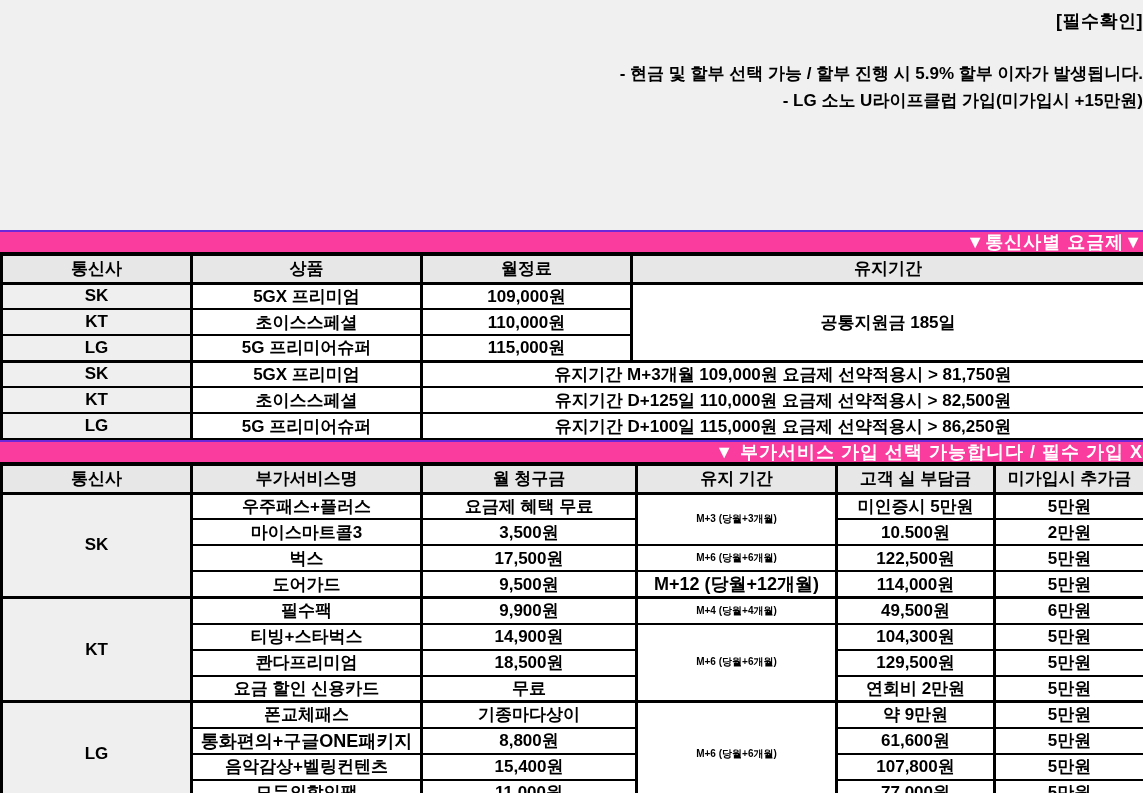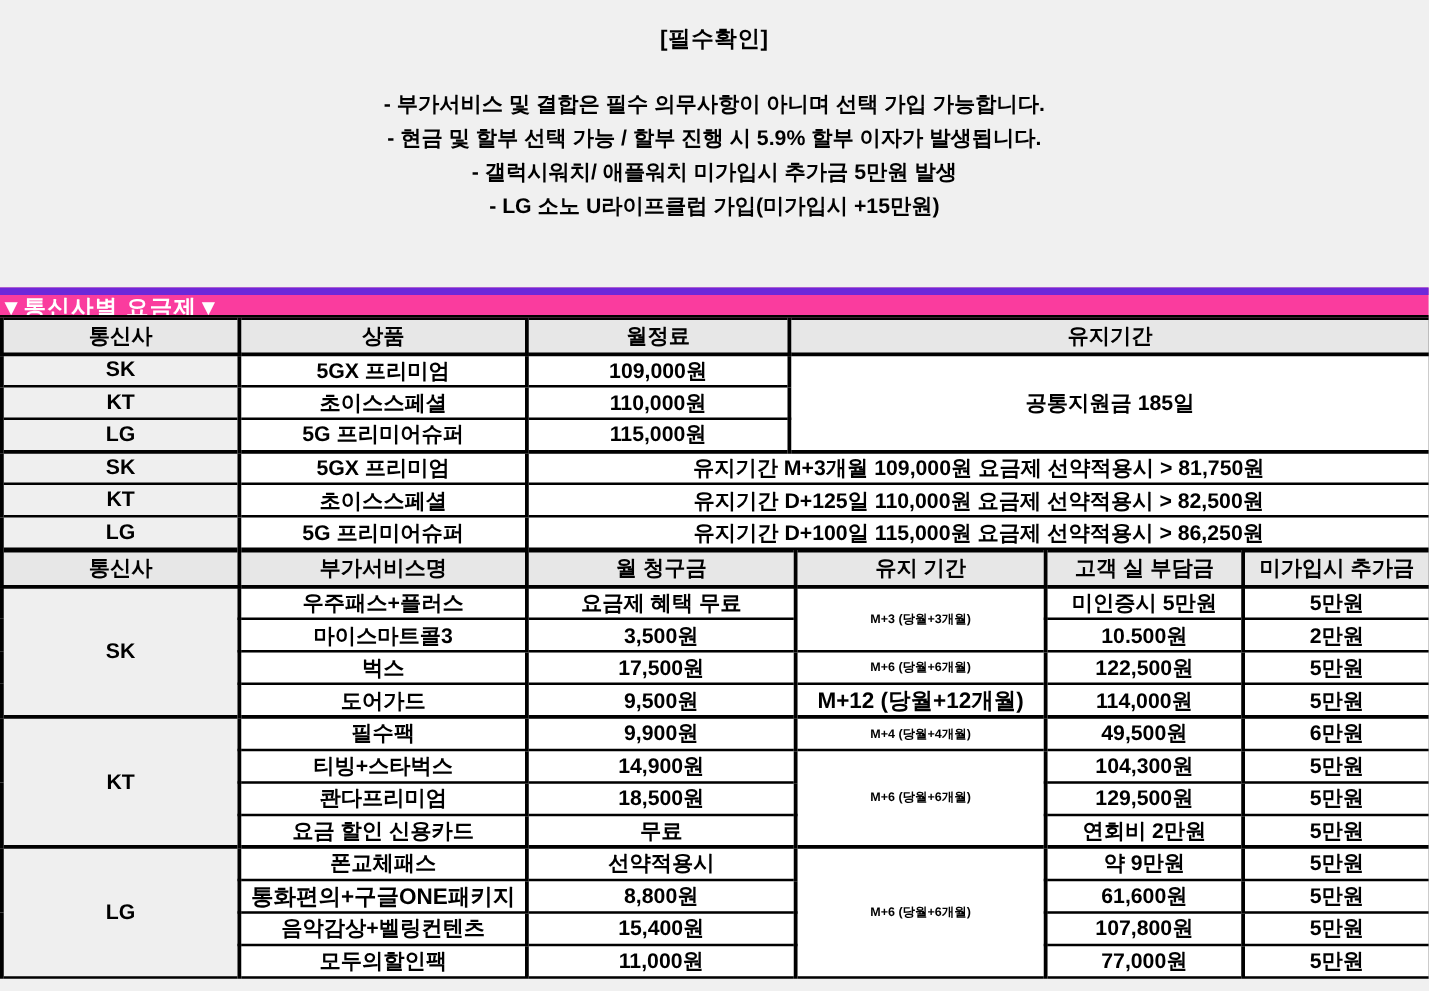--- a/index.html
+++ b/index.html
@@ -6,31 +6,31 @@
   html, body { margin: 0; padding: 0; }
   body {
     width: 1143px; height: 793px; overflow: hidden;
     background: var(--page-bg, #f0f0f0);
     font-family: "Liberation Sans", "DejaVu Sans", sans-serif;
     font-weight: bold; color: #000;
   }
   .page { position: relative; width: 1143px; height: 793px; overflow: hidden; }
 
   
-  .notice { height: 230px; text-align: center; padding-top: 19px; }
+  .notice { height: 230px; text-align: right; padding-top: 9px; }
   .notice-title { font-size: 18px; letter-spacing: 0.5px; }
   .notice-lines { margin-top: 27px; }
   .notice-line { font-size: 17px; line-height: 27px; white-space: nowrap; }
 
   
   .pink-banner {
     background: var(--pink, #fa3c9e);
-    color: #fff; text-align: left;
+    color: #fff; text-align: right;
     font-size: 18px; line-height: 20px; height: 24px;
-    border-top: 6px solid #6d28d9; border-bottom: 2px solid #000;
+    border-top: 2px solid #6d28d9; border-bottom: 2px solid #000;
     letter-spacing: 1px; white-space: nowrap; overflow: hidden;
   }
 
   table { border-collapse: collapse; table-layout: fixed; width: 1143px; }
   th, td {
     border: 2px solid #000; border-left-width: 3px; border-right-width: 3px;
     text-align: center; vertical-align: middle; padding: 0 2px;
     font-weight: bold; font-size: 17px;
     white-space: nowrap; overflow: hidden;
   }
@@ -45,23 +45,21 @@
   td.detail { font-size: 17px; text-align: center; }
 </style>
 </head>
 <body>
 
 <div class="page">
 
   <section class="notice">
     <div class="notice-title">[필수확인]</div>
     <div class="notice-lines">
-      <div class="notice-line">- 부가서비스 및 결합은 필수 의무사항이 아니며 선택 가입 가능합니다.</div>
       <div class="notice-line">- 현금 및 할부 선택 가능 / 할부 진행 시 5.9% 할부 이자가 발생됩니다.</div>
-      <div class="notice-line">- 갤럭시워치/ 애플워치 미가입시 추가금 5만원 발생</div>
       <div class="notice-line">- LG 소노 U라이프클럽 가입(미가입시 +15만원)</div>
     </div>
   </section>
 
   <div class="pink-banner">▼통신사별 요금제▼</div>
 
   <table class="t1">
     <colgroup>
         <col style="width:190px">
         <col style="width:230px">
@@ -104,20 +102,21 @@
         <td class="detail" colspan="2">유지기간 D+125일 110,000원 요금제 선약적용시 &gt; 82,500원</td>
       </tr>
       <tr>
         <td class="carrier">LG</td>
         <td>5G 프리미어슈퍼</td>
         <td class="detail" colspan="2">유지기간 D+100일 115,000원 요금제 선약적용시 &gt; 86,250원</td>
       </tr>
     </tbody>
   </table>
 
+  <div class="pink-banner">▼ 부가서비스 가입 선택 가능합니다 / 필수 가입 X</div>
 
   <table class="t2">
     <colgroup>
         <col style="width:190px">
         <col style="width:230px">
         <col style="width:215px">
         <col style="width:200px">
         <col style="width:158px">
         <col style="width:150px">
       </colgroup>
@@ -186,21 +185,21 @@
       <tr>
         <td>요금 할인 신용카드</td>
         <td>무료</td>
         <td>연회비 2만원</td>
         <td>5만원</td>
       </tr>
 
       <tr class="group-top">
         <td class="carrier" rowspan="4">LG</td>
         <td>폰교체패스</td>
-        <td>선약적용시</td>
+        <td>기종마다상이</td>
         <td class="period" rowspan="4">M+6 (당월+6개월)</td>
         <td>약 9만원</td>
         <td>5만원</td>
       </tr>
       <tr>
         <td class="sm">통화편의+구글ONE패키지</td>
         <td>8,800원</td>
         <td>61,600원</td>
         <td>5만원</td>
       </tr>

